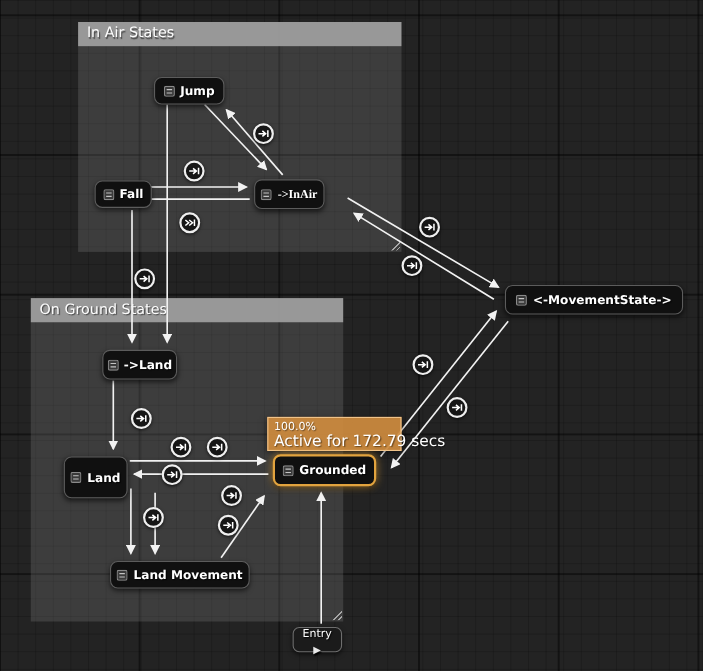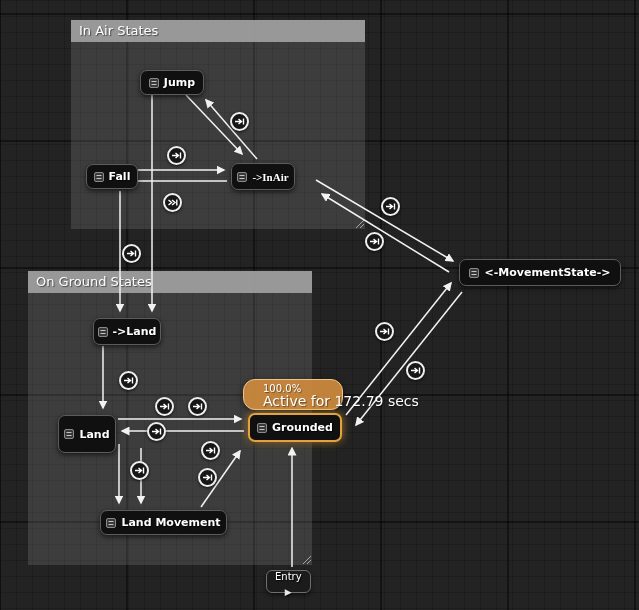--- a/index.html
+++ b/index.html
@@ -58,23 +58,23 @@
   .node-icon{display:inline-flex;flex:0 0 auto;}
 
   .tcircle{
     position:absolute;width:19px;height:19px;box-sizing:border-box;border-radius:50%;
     background:#161616;border:2px solid #efefef;
     display:flex;align-items:center;justify-content:center;
     box-shadow:0 1px 3px rgba(0,0,0,0.7);
   }
 
   .tooltip{
-    position:absolute;left:243px;top:379px;width:100px;box-sizing:border-box;
-    background:rgba(206,139,62,0.93);border:1px solid #f0c389;border-radius:12px;
-    color:#fff;padding:2px 19px;box-shadow:0 2px 6px rgba(0,0,0,0.5);
+    position:absolute;left:243px;top:379px;width:122px;box-sizing:border-box;
+    background:rgba(206,139,62,0.93);border:1px solid #f0c389;border-radius:0;
+    color:#fff;padding:2px 5px;box-shadow:0 2px 6px rgba(0,0,0,0.5);
     text-shadow:1px 1px 1px rgba(0,0,0,0.45);
   }
   .tooltip-percent{font-size:10px;line-height:13px;}
   .tooltip-detail{font-size:14px;line-height:12px;white-space:nowrap;}
 
   .entry-node{
     position:absolute;left:266px;top:570px;height:23px;box-sizing:border-box;
     display:flex;align-items:center;gap:6px;padding:0 8px;
     background:#1b1b1b;border:1px solid #6e6e6e;border-radius:6px;
     color:#fff;font-size:10px;box-shadow:0 2px 5px rgba(0,0,0,0.6);

